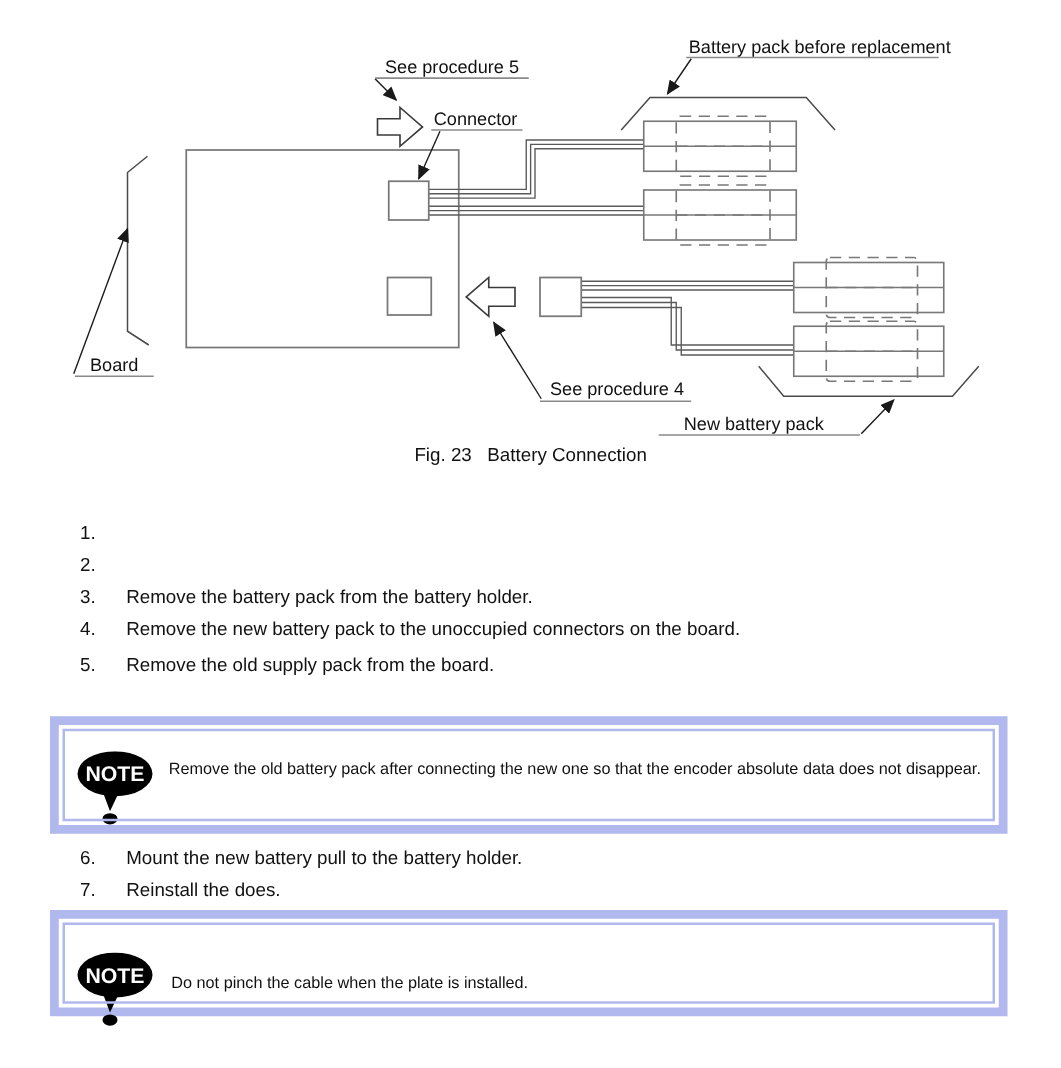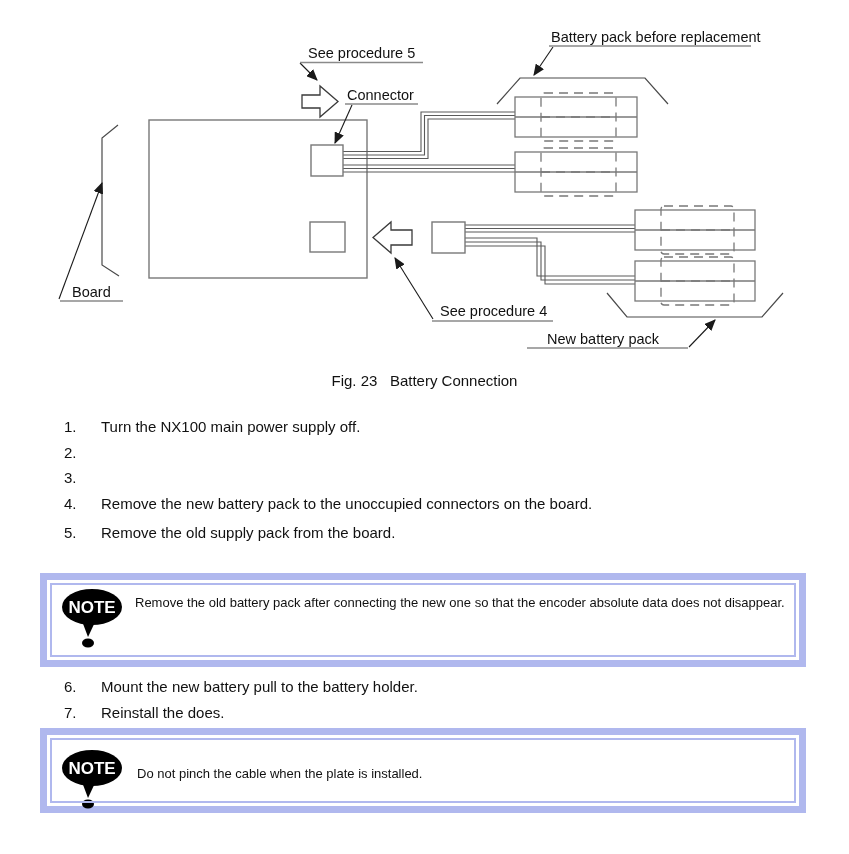--- a/index.html
+++ b/index.html
@@ -8,21 +8,21 @@
     font-family:"Liberation Sans", sans-serif; color:#111;
   }
   .page { position:absolute; inset:0; background:#fff; }
 
   
   .diagram { position:absolute; top:0; left:0; }
   .dia-label { font-size:14.5px; fill:#111; }
 
   
   .caption {
-    position:absolute; top:372px; left:0; width:849px;
+    position:absolute; top:356px; left:0; width:849px;
     text-align:center; font-size:15px; white-space:pre; color:#111;
   }
 
   
   .steps { position:absolute; left:0; width:849px; }
   .steps-1 { top:414px; }
   .steps-2 { top:674px; }
   .step { display:flex; align-items:flex-start; font-size:15px; line-height:25.5px; }
   .step .num { width:37px; padding-left:64px; flex:0 0 auto; }
   .step .txt { width:714px; }
@@ -32,21 +32,21 @@
   .note {
     position:absolute; left:40px; width:766px; box-sizing:border-box;
     background:#fff; border:7px solid #b0b8ee;
   }
   .note::after {
     content:""; position:absolute; inset:3px;
     border:2px solid #b0b8ee; pointer-events:none;
   }
   .note-1 { top:573px; height:94px; }
   .note-2 { top:728px; height:85px; }
-  .note-inner { display:flex; align-items:flex-start; padding:0 10px; }
+  .note-inner { display:flex; align-items:flex-start; padding:12px 10px; }
   .note-icon { flex:0 0 auto; }
   .note-1 .note-icon { margin:9px 0 0 4px; }
   .note-2 .note-icon { margin:15px 0 0 4px; }
   .note-text { font-size:13px; line-height:22px; color:#111; }
   .note-1 .note-text { margin:12px 0 0 10px; max-width:652px; }
   .note-2 .note-text { margin:28px 0 16px 12px; max-width:652px; }
 </style>
 </head>
 <body>
 
@@ -142,27 +142,27 @@
     <text class="dia-label" x="440" y="316">See procedure 4</text>
     <text class="dia-label" x="547" y="344">New battery pack</text>
     <text class="dia-label" x="72" y="297">Board</text>
   </svg>
 
   <div class="caption">Fig. 23   Battery Connection</div>
 
   <div class="steps steps-1">
     <div class="step">
       <span class="num">1.</span>
-      <span class="txt">Turn the NX100 main power supply off.</span>
     </div>
     <div class="step">
       <span class="num">2.</span>
     </div>
     <div class="step">
       <span class="num">3.</span>
+      <span class="txt">Remove the battery pack from the battery holder.</span>
     </div>
     <div class="step">
       <span class="num">4.</span>
       <span class="txt">Remove the new battery pack to the unoccupied connectors on the board.</span>
     </div>
     <div class="step gap-before">
       <span class="num">5.</span>
       <span class="txt">Remove the old supply pack from the board.</span>
     </div>
   </div>

